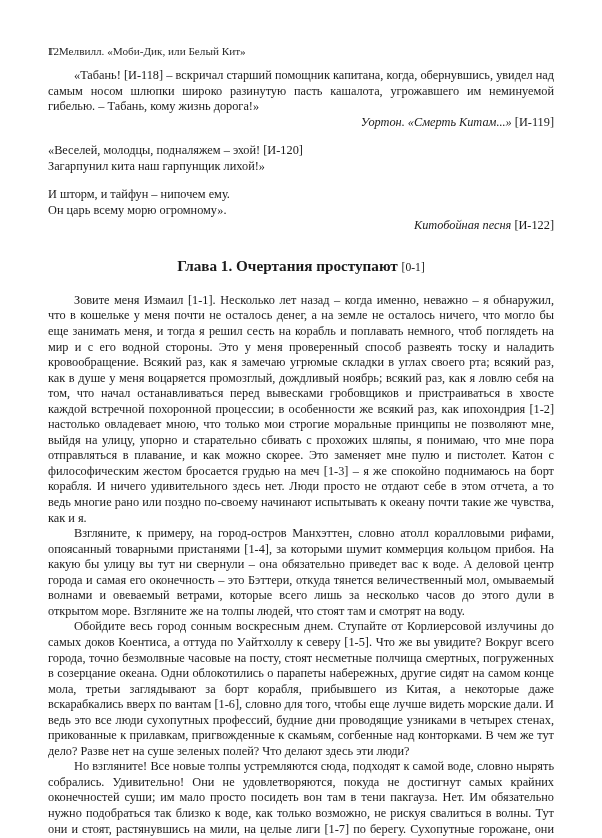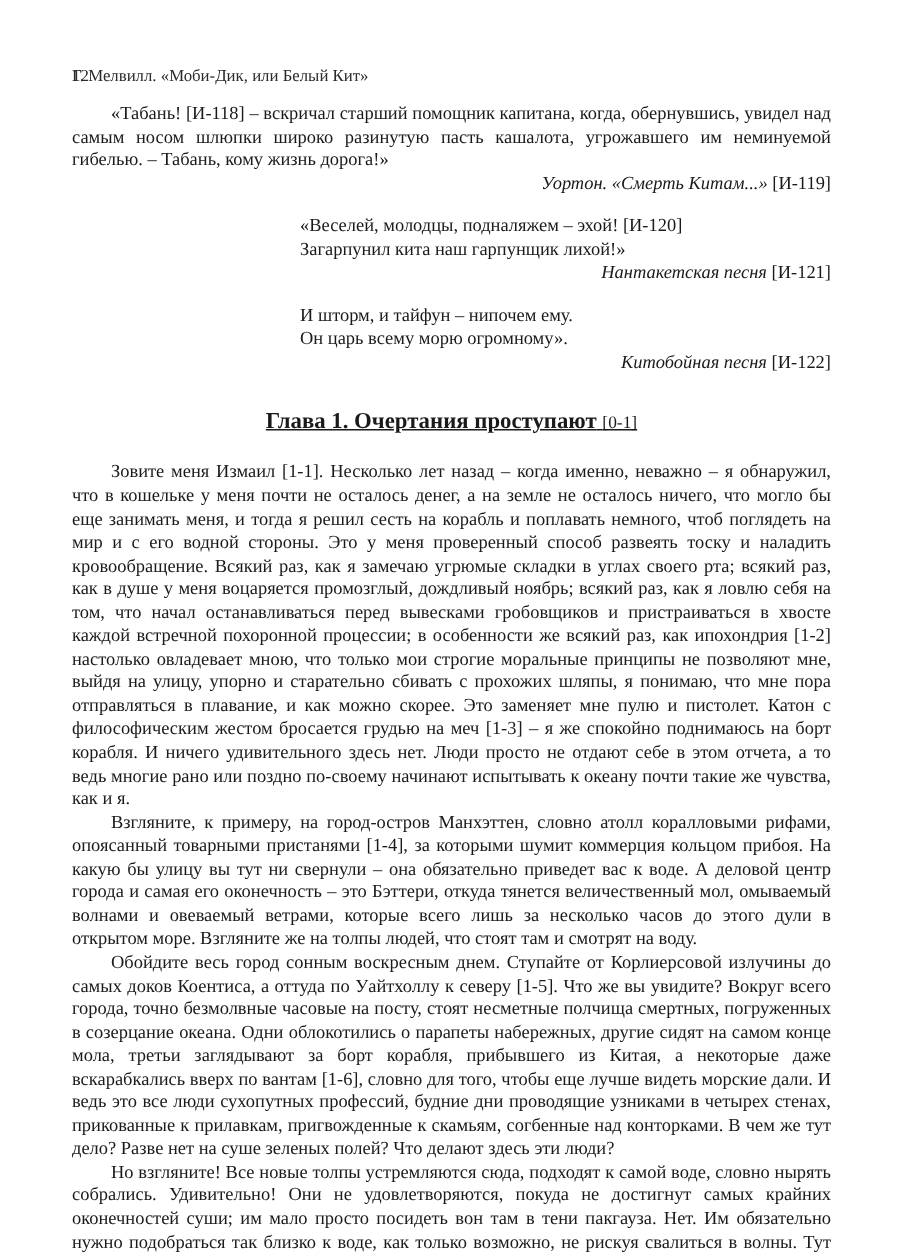--- a/index.html
+++ b/index.html
@@ -64,21 +64,20 @@
     hyphens: none;
   }
 
   
   .epigraph-prose {
     text-indent: 26px;
   }
 
   
   .epigraph-verse {
-    margin-left: 152px;
     text-align: left;
   }
   .epigraph-verse .line {
     display: block;
     white-space: pre;
   }
 
   
   .attribution {
     text-align: right;
@@ -94,21 +93,20 @@
   .gap-md { height: 13px; }
 
   
   .chapter-heading {
     margin-top: 22px;
     margin-bottom: 16px;
     text-align: center;
     font-size: 15.2px;
     line-height: 19px;
     font-weight: bold;
-    text-decoration: underline;
   }
   .chapter-heading .ref {
     font-weight: normal;
     font-size: 11.6px;
   }
 
   
   .body-par {
     text-indent: 26px;
   }
@@ -130,24 +128,20 @@
       <span class="source">Уортон. «Смерть Китам...»</span>
       <span class="ref">[И-119]</span>
     </div>
 
     <div class="gap-md"></div>
 
     <p class="epigraph-verse">
       <span class="line">«Веселей, молодцы, подналяжем – эхой! [И-120]</span>
       <span class="line">Загарпунил кита наш гарпунщик лихой!»</span>
     </p>
-    <div class="attribution">
-      <span class="source">Нантакетская песня</span>
-      <span class="ref">[И-121]</span>
-    </div>
 
     <div class="gap-md"></div>
 
     <p class="epigraph-verse">
       <span class="line">И шторм, и тайфун – нипочем ему.</span>
       <span class="line">Он царь всему морю огромному».</span>
     </p>
     <div class="attribution">
       <span class="source">Китобойная песня</span>
       <span class="ref">[И-122]</span>

